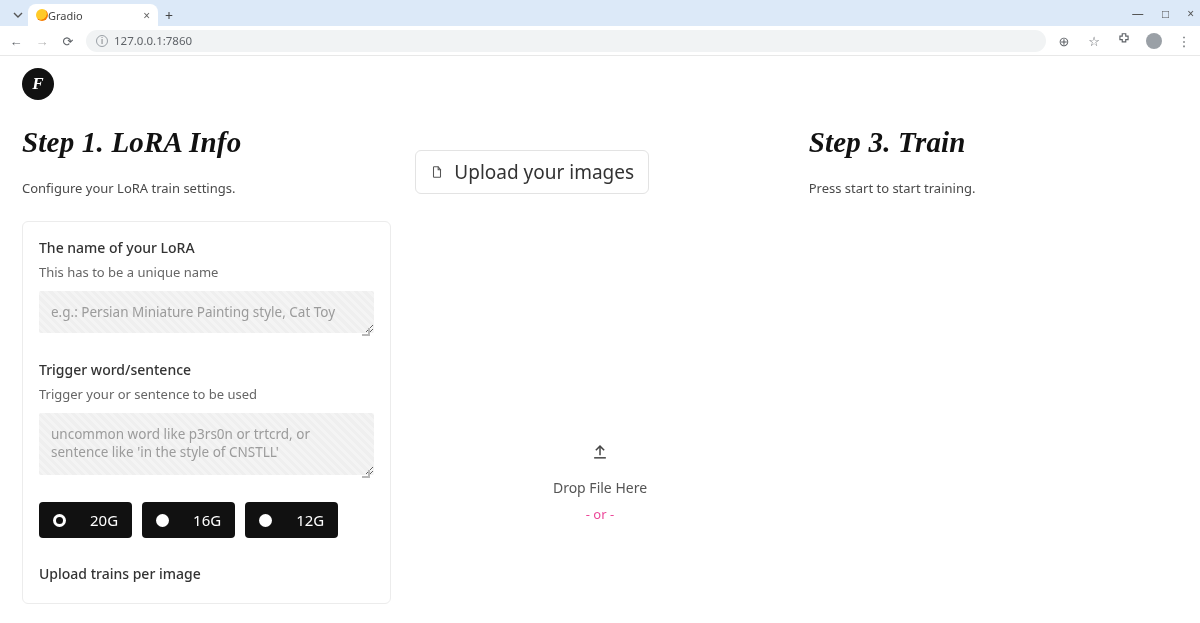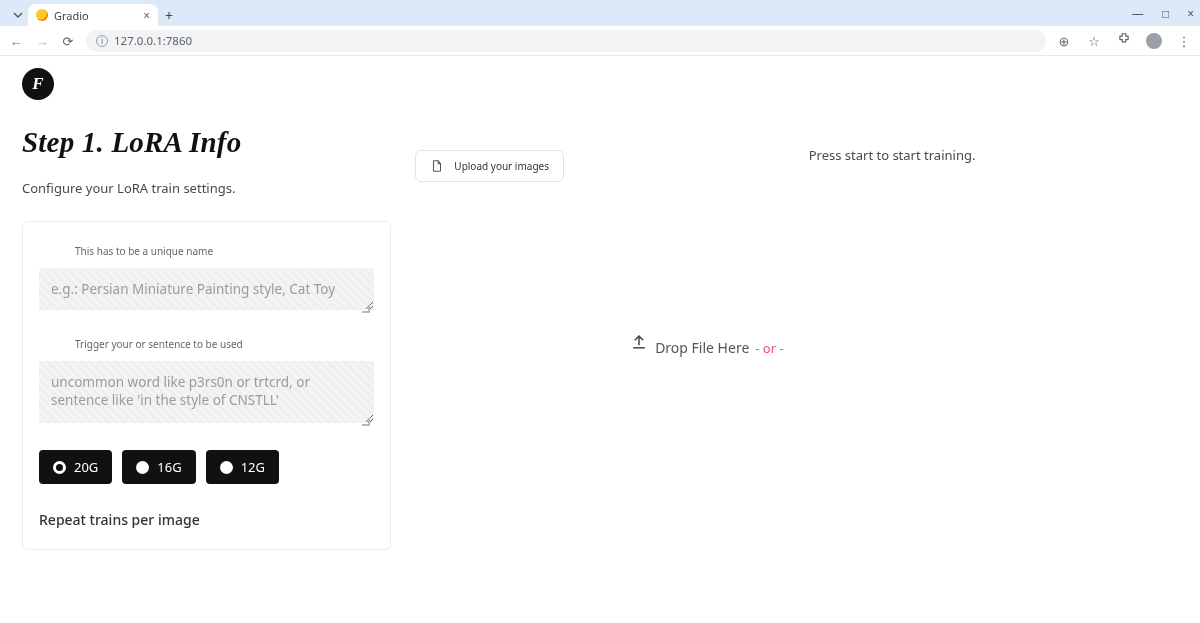--- a/index.html
+++ b/index.html
@@ -3,21 +3,21 @@
   <meta charset="utf-8">
   <style>
     * { box-sizing: border-box; margin: 0; padding: 0; }
     html, body { height: 100%; font-family: system-ui, -apple-system, Segoe UI, Roboto, sans-serif; }
     body { display:flex; flex-direction:column; overflow:hidden; }
 
     
     .browser-top { background:#dce9f8; display:flex; align-items:flex-end; height:26px; font-size:11px; color:#3d3d3d; position:relative; }
     .tab-strip { display:flex; align-items:flex-end; padding-left:8px; gap:0; }
     .tab-chevron { width:20px; display:flex; align-items:center; justify-content:center; height:22px; color:#555; }
-    .tab { background:#fff; border-top-left-radius:8px; border-top-right-radius:8px; height:22px; display:flex; align-items:center; padding:0 8px; gap:6px; min-width:130px; position:relative; }
+    .tab { background:#fff; border-top-left-radius:8px; border-top-right-radius:8px; height:22px; display:flex; align-items:center; padding:0 8px; min-width:130px; position:relative; }
     .tab .favicon { width:12px; height:12px; background:radial-gradient(circle at 40% 40%, #ffca28 55%, #f57c00 60%); border-radius:50%; flex:0 0 auto; }
     .tab .title { flex:1; overflow:hidden; text-overflow:ellipsis; white-space:nowrap; color:#444; }
     .tab .close { font-size:12px; color:#666; cursor:pointer; }
     .newtab { width:22px; height:22px; display:flex; align-items:center; justify-content:center; color:#444; font-size:14px; cursor:pointer; }
     .win-controls { position:absolute; right:6px; top:0; height:100%; display:flex; align-items:center; gap:18px; color:#555; }
     .win-controls span { cursor:pointer; font-size:12px; }
 
     .toolbar { background:#fff; height:30px; border-bottom:1px solid #e8e8e8; display:flex; align-items:center; padding:0 8px; gap:10px; color:#555; font-size:13px; }
     .tb-icon { width:16px; text-align:center; cursor:pointer; color:#5f6368; }
     .tb-icon.disabled { color:#b6b6b6; cursor:default; }
@@ -31,36 +31,36 @@
     .app-inner { padding:12px 22px 0 22px; }
     .brand-logo { width:32px; height:32px; border-radius:50%; background:#111; color:#fff; display:flex; align-items:center; justify-content:center; font-weight:800; font-family:Georgia, serif; font-style:italic; font-size:17px; margin-bottom:26px;}
 
     .cols { display:grid; grid-template-columns: 1fr 1fr 1fr; gap:24px; }
     .step-title { font-family: "Georgia", "Times New Roman", serif; font-style:italic; font-weight:700; font-size:29px; color:#111; letter-spacing:.2px; }
     .step-desc { font-size:13px; color:#4a4a4a; margin-top:20px; }
 
     .panel { margin-top:24px; border:1px solid #ececec; border-radius:6px; padding:16px 16px 20px 16px; background:#fff; }
 
     .field-label { font-size:14px; color:#333; font-weight:500; }
-    .field-sub { font-size:10px; color:#666; margin-top:6px;margin-left:36px; }
+    .field-sub { font-size:13px; color:#666; margin-top:6px; }
     .textarea { width:100%; margin-top:10px; background:repeating-linear-gradient(45deg,#efefef 0 3px,#f4f4f4 3px 6px); border:none; resize:vertical; min-height:42px; padding:12px 12px; font-size:13.5px; color:#333; font-family:inherit; border-radius:2px; }
     .textarea.big { min-height:62px; }
     .textarea::placeholder { color:#9b9b9b; }
     .field { margin-bottom:22px; }
 
     .vram-row { display:flex; gap:10px; margin-top:12px; }
-    .vram-btn { background:#111; color:#fff; border-radius:4px; padding:8px 14px; display:flex; align-items:center; gap:8px; font-size:13px; cursor:pointer; position:relative; }
+    .vram-btn { background:#111; color:#fff; border-radius:4px; padding:8px 14px; display:flex; align-items:center; gap:24px; font-size:15px; cursor:pointer; position:relative; }
     .radio { width:13px; height:13px; border-radius:50%; background:#fff; display:inline-flex; align-items:center; justify-content:center; }
     .radio.inner::after { content:""; width:7px; height:7px; border-radius:50%; background:#111; display:block; margin:auto; }
     .radio.hollow::after { content:""; width:7px; height:7px; border-radius:50%; background:#fff; display:block; }
 
     
-    .upload-btn { display:inline-flex; align-items:center; gap:10px; border:1px solid #e3e3e3; border-radius:6px; padding:8px 14px; font-size:10px; color:#333; cursor:pointer; background:#fff; margin-top:24px; }
+    .upload-btn { display:inline-flex; align-items:center; gap:10px; border:1px solid #e3e3e3; border-radius:6px; padding:8px 14px; font-size:19px; color:#333; cursor:pointer; background:#fff; margin-top:24px; }
     .upload-btn svg { width:14px; height:14px; }
-    .dropzone { height:330px; border:1px dashed transparent; display:flex; flex-direction:row; align-items:center; justify-content:flex-end; color:#555; font-size:14px; gap:6px; padding-bottom:0; }
+    .dropzone { height:330px; border:1px dashed transparent; display:flex; flex-direction:column; align-items:center; justify-content:flex-end; color:#555; font-size:14px; gap:6px; padding-bottom:0; }
     .dropzone .drop-icon { margin-bottom:6px; color:#444; }
     .sub { color:#ec4899; font-size:13px; margin-top:2px;}
 
     .resize-nub { position:relative;text-decoration:underline; }
     .resize-nub::after { content:""; position:absolute; right:4px; bottom:2px; width:6px; height:6px; border-right:2px solid #b8b8b8; border-bottom:2px solid #b8b8b8; }
   </style>
 </head>
 <body>
 
 <div class="browser-top">
@@ -110,27 +110,29 @@
     <div class="brand-logo">F</div>
 
     <div class="cols">
 
       <div>
         <div class="step-title">Step 1. LoRA Info</div>
         <div class="step-desc">Configure your LoRA train settings.</div>
 
         <div class="panel">
           <div class="field">
+            <div class="field-label">The name of your LoRA</div>
             <div class="field-sub">This has to be a unique name</div>
             <div class="resize-nub">
               <textarea class="textarea" rows="1" placeholder="e.g.: Persian Miniature Painting style, Cat Toy" style=""></textarea>
             </div>
           </div>
 
           <div class="field">
+            <div class="field-label">Trigger word/sentence</div>
             <div class="field-sub">Trigger your or sentence to be used</div>
             <div class="resize-nub">
               <textarea class="textarea big" rows="2" placeholder="uncommon word like p3rs0n or trtcrd, or sentence like 'in the style of CNSTLL'" style=""></textarea>
             </div>
           </div>
 
           <div class="field" style="margin-bottom:26px">
             <div class="vram-row">
               <div class="vram-btn">
                 <span class="radio inner"></span>
@@ -140,21 +142,21 @@
                 <span class="radio hollow"></span>
                 <span>16G</span>
               </div>
               <div class="vram-btn">
                 <span class="radio hollow"></span>
                 <span>12G</span>
               </div>
             </div>
           </div>
 
-          <div class="field-label">Repeat trains per image</div>
+          <div class="field-label">Upload trains per image</div>
         </div>
       </div>
 
       <div>
 
         <div class="upload-btn">
           <svg viewBox="0 0 24 24" fill="none" stroke="#555" stroke-width="1.8">
             <path d="M14 3H7a1 1 0 0 0-1 1v16a1 1 0 0 0 1 1h10a1 1 0 0 0 1-1V8z"></path>
               <path d="M14 3v5h5"></path>
           </svg>
@@ -168,17 +170,18 @@
                 <path d="M7 10l5-5 5 5"></path>
                 <path d="M5 19h14"></path>
             </svg>
           </span>
           <span>Drop File Here</span>
           <span class="sub">- or -</span>
         </div>
       </div>
 
       <div>
+        <div class="step-title">Step 3. Train</div>
         <div class="step-desc">Press start to start training.</div>
       </div>
     </div>
   </div>
 </div>
 
 </body></html>

